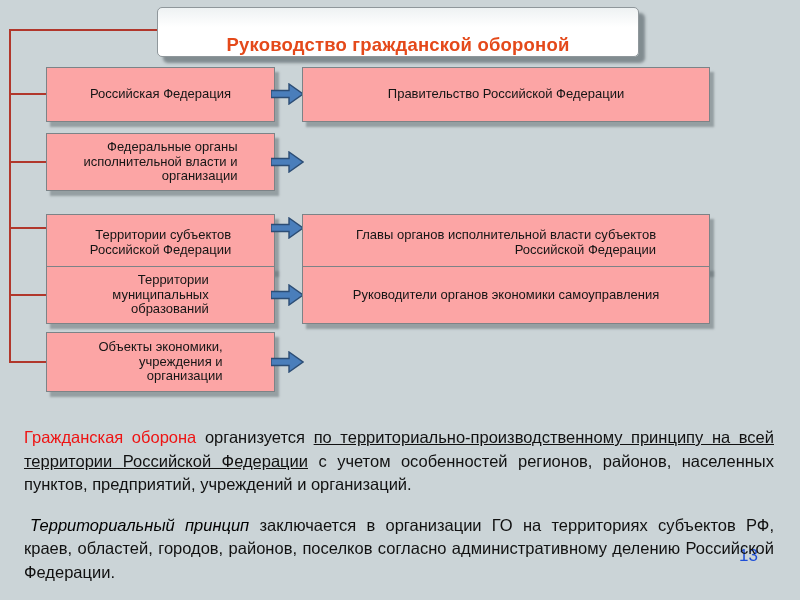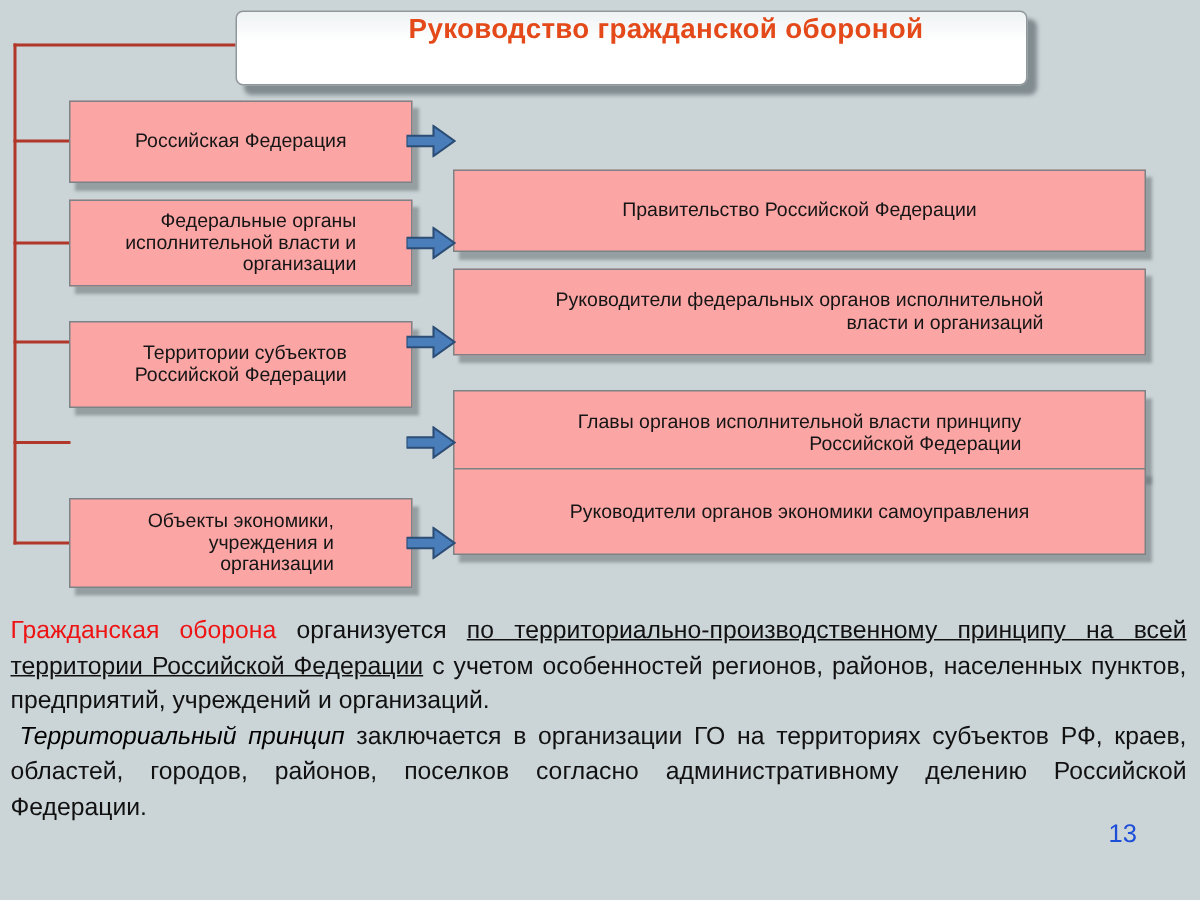--- a/index.html
+++ b/index.html
@@ -17,53 +17,53 @@
   .conn.h.title-link{left:9px;top:29px;width:148px;}
   .conn.h.stub{left:9px;width:38px;}
   .stub1{top:93px;} .stub2{top:161px;} .stub3{top:227px;} .stub4{top:294px;} .stub5{top:361px;}
 
   
   .title-box{
     position:absolute;left:157px;top:7px;width:480px;height:48px;
     background:linear-gradient(#eef2f3,#ffffff 40%);
     border:1px solid #8f979b;border-radius:5px;
     box-shadow:6px 6px 3px rgba(70,80,85,.55);
-    display:flex;align-items:flex-start;justify-content:center;padding-left:46px;
+    display:flex;align-items:flex-end;justify-content:center;
   }
   .title-box span{
     color:#e4491a;font-weight:bold;font-size:18.5px;letter-spacing:.2px;
   }
 
   
   .box{
     position:absolute;background:#fca5a5;
     border:1.5px solid #7c8387;
     box-shadow:4px 5px 2px rgba(95,105,110,.5);
     display:flex;align-items:center;justify-content:center;
     text-align:right;white-space:pre-line;
     font-size:13px;line-height:1.13;color:#151515;
     padding:1px 4px;box-sizing:border-box;
   }
   .lbox{left:46px;width:229px;}
-  .rbox{left:302px;width:462px;margin-top:46px;}
+  .rbox{left:302px;width:408px;}
   .r1{top:67px;height:55px;}
   .r2{top:133px;height:58px;}
   .r3{top:214px;height:58px;}
   .r4{top:266px;height:58px;}
   .r5{top:332px;height:60px;}
   .arrow{position:absolute;left:271px;width:33px;height:22px;}
   .a1{top:83px;} .a2{top:151px;} .a3{top:217px;} .a4{top:284px;} .a5{top:351px;}
 
   
   .body-text{
     position:absolute;left:7px;top:409px;width:784px;
     font-size:16.5px;line-height:23.5px;color:#111;
     text-align:justify;z-index:2;
   }
-  .body-text p{margin:0;}
+  .body-text p{margin:17px;}
   .body-text p.indent{text-indent:6px;}
   .red{color:#ee1414;}
   .red-italic{color:#000000;font-style:italic;}
   .ul{text-decoration:underline;}
 
   .page-number{
     position:absolute;left:739px;top:546px;z-index:1;
     color:#1d4ed8;font-size:17px;
   }
 </style>
@@ -91,31 +91,32 @@
     <polygon points="0,7.5 18,7.5 18,1 32,11 18,21 18,14.5 0,14.5" fill="#4a7ebb" stroke="#2c4d75" stroke-width="1.4"></polygon>
   </svg>
   <div class="box rbox r1">Правительство Российской Федерации</div>
 
   <div class="box lbox r2">Федеральные органы
 исполнительной власти и
 организации</div>
   <svg class="arrow a2" viewBox="0 0 33 22">
     <polygon points="0,7.5 18,7.5 18,1 32,11 18,21 18,14.5 0,14.5" fill="#4a7ebb" stroke="#2c4d75" stroke-width="1.4"></polygon>
   </svg>
-  <div class="box rbox r2">Руководители федеральных органов исполнительной
-власти и организаций</div>
 
   <div class="box lbox r3">Территории субъектов
 Российской Федерации</div>
   <svg class="arrow a3" viewBox="0 0 33 22">
     <polygon points="0,7.5 18,7.5 18,1 32,11 18,21 18,14.5 0,14.5" fill="#4a7ebb" stroke="#2c4d75" stroke-width="1.4"></polygon>
   </svg>
-  <div class="box rbox r3">Главы органов исполнительной власти принципу
+  <div class="box rbox r3">Главы органов исполнительной власти субъектов
 Российской Федерации</div>
 
+  <div class="box lbox r4">Территории
+муниципальных
+образований</div>
   <svg class="arrow a4" viewBox="0 0 33 22">
     <polygon points="0,7.5 18,7.5 18,1 32,11 18,21 18,14.5 0,14.5" fill="#4a7ebb" stroke="#2c4d75" stroke-width="1.4"></polygon>
   </svg>
   <div class="box rbox r4">Руководители органов экономики самоуправления</div>
 
   <div class="box lbox r5">Объекты экономики,
 учреждения и
 организации</div>
   <svg class="arrow a5" viewBox="0 0 33 22">
     <polygon points="0,7.5 18,7.5 18,1 32,11 18,21 18,14.5 0,14.5" fill="#4a7ebb" stroke="#2c4d75" stroke-width="1.4"></polygon>

